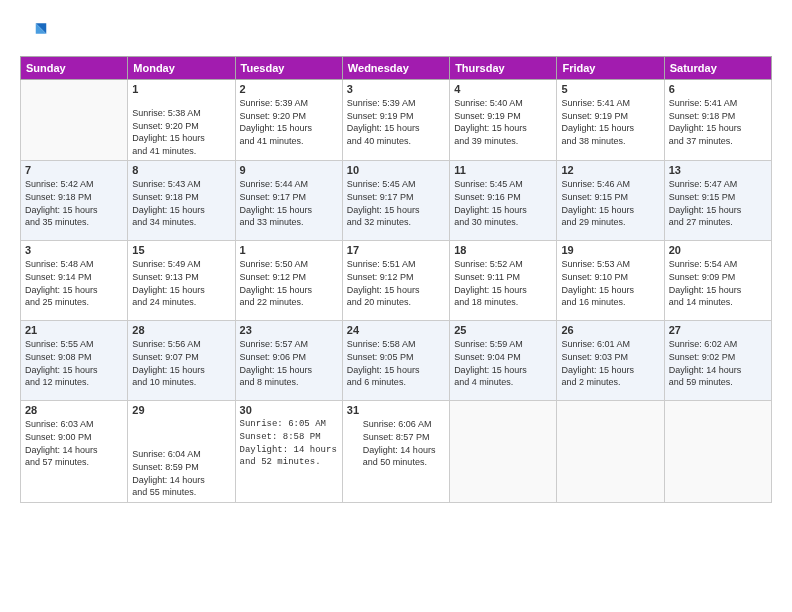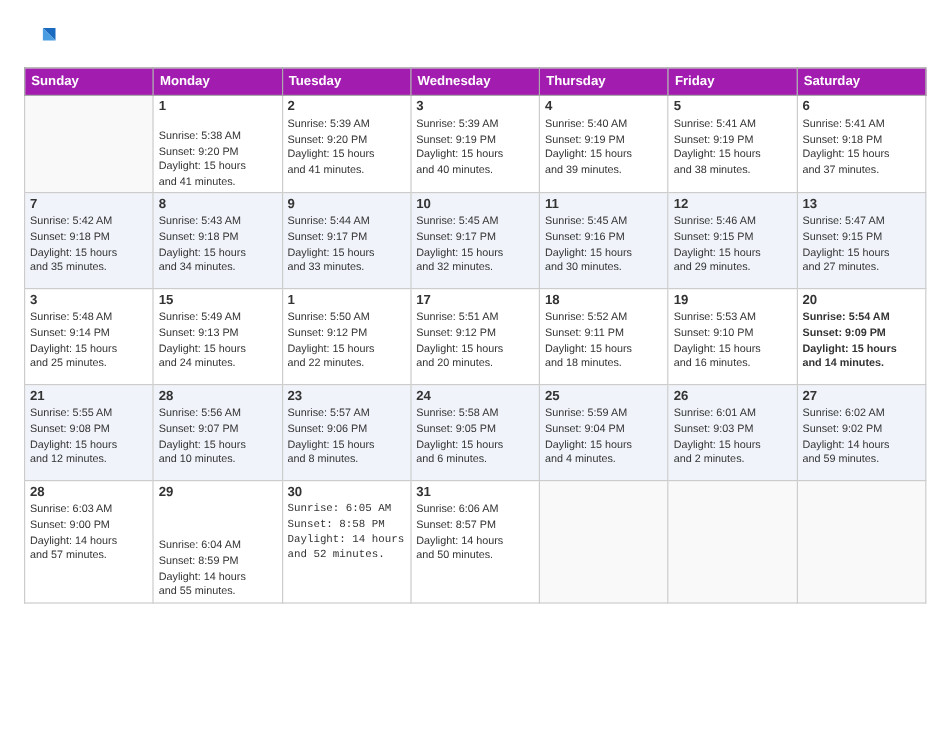--- a/index.html
+++ b/index.html
@@ -263,21 +263,21 @@
           </td>
           <td>
             <div class="day-number">19</div>
             <div class="day-info" style="white-space: pre-line;">Sunrise: 5:53 AM
 Sunset: 9:10 PM
 Daylight: 15 hours
 and 16 minutes.</div>
           </td>
           <td>
             <div class="day-number">20</div>
-            <div class="day-info" style="white-space: pre-line; font-weight: bold;">Sunrise: 5:54 AM
+            <div class="day-info" style="white-space: pre-line;">Sunrise: 5:54 AM
 Sunset: 9:09 PM
 Daylight: 15 hours
 and 14 minutes.</div>
           </td>
         </tr>
         <tr class="row-shaded">
           <td>
             <div class="day-number">21</div>
             <div class="day-info" style="white-space: pre-line;">Sunrise: 5:55 AM
 Sunset: 9:08 PM
@@ -344,21 +344,21 @@
           </td>
           <td>
             <div class="day-number">30</div>
             <div class="day-info" style="white-space: pre-line; font-family: Liberation Mono, monospace;">Sunrise: 6:05 AM
 Sunset: 8:58 PM
 Daylight: 14 hours
 and 52 minutes.</div>
           </td>
           <td>
             <div class="day-number">31</div>
-            <div class="day-info" style="white-space: pre-line;">Sunrise: 6:06 AM
+            <div class="day-info" style="white-space: pre-line; margin-left: 16px;">Sunrise: 6:06 AM
 Sunset: 8:57 PM
 Daylight: 14 hours
 and 50 minutes.</div>
           </td>
           <td class="empty"></td>
           <td class="empty"></td>
           <td class="empty"></td>
         </tr>
       </tbody>
   </table>

